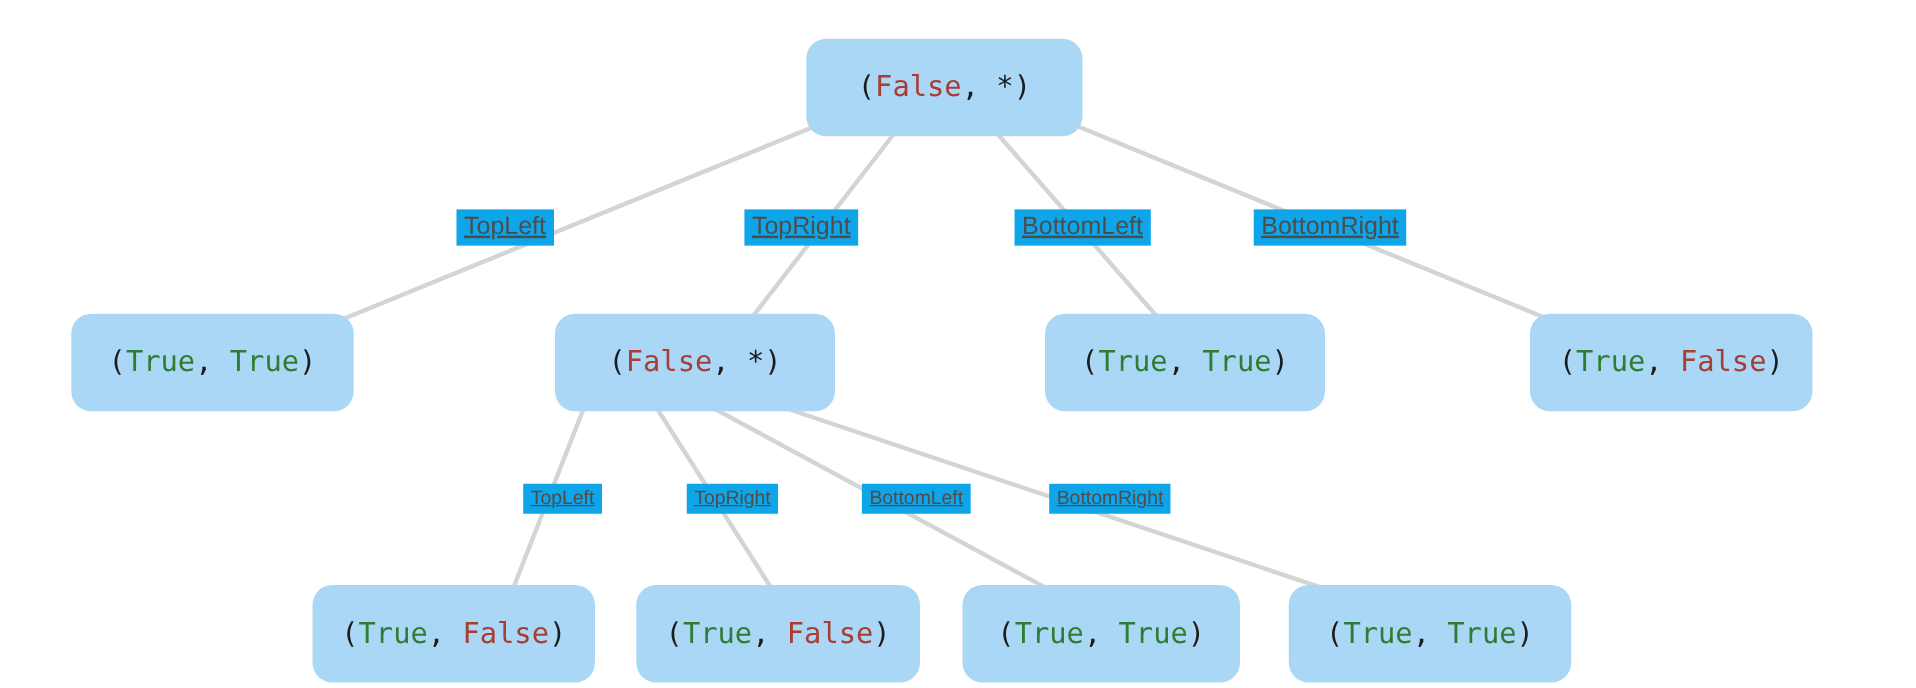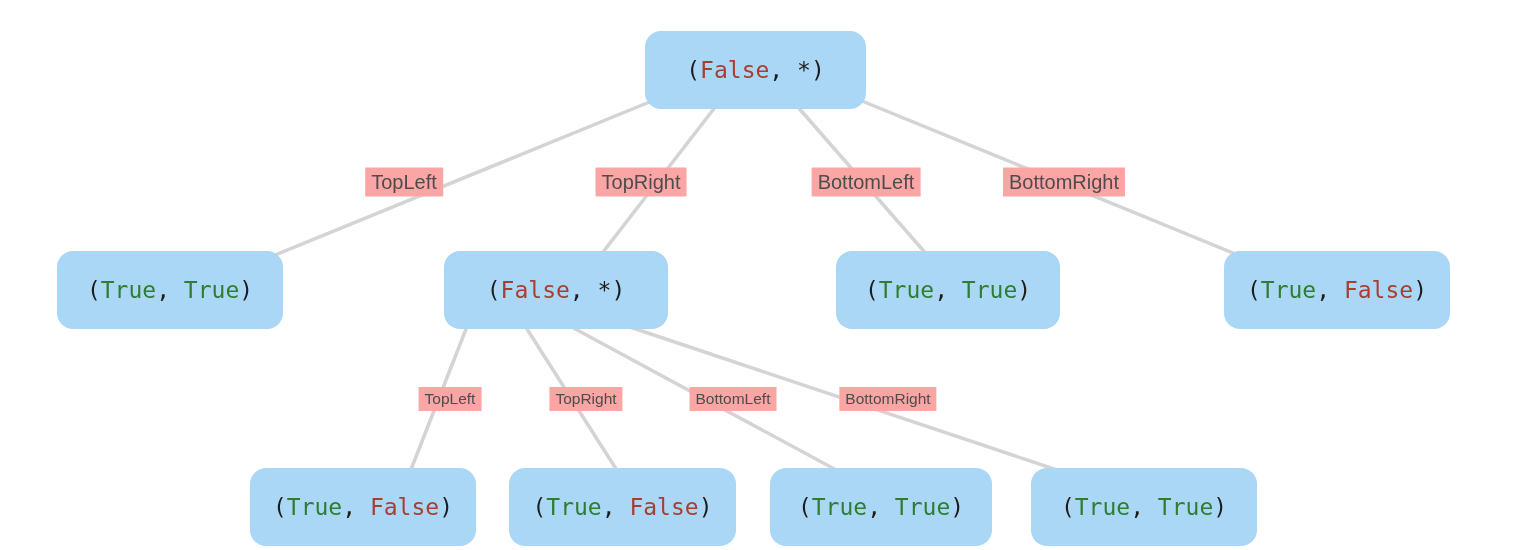--- a/index.html
+++ b/index.html
@@ -16,25 +16,26 @@
     left: 0; top: 0;
     z-index: 0;
   }
   svg.edges line {
     stroke-width: 3.5;
     stroke-linecap: round;
   }
   .edge-label {
     position: absolute;
     transform: translate(-50%, -50%);
-    background: #fca5a5;
+    background: #0ea5e9;
     padding: 3px 6px;
     white-space: nowrap;
     z-index: 1;
     color: #4d4d4d;
+    text-decoration: underline;
   }
   .edge-label.lvl1 { font-size: 20px; }
   .edge-label.lvl2 { font-size: 15.5px; }
   .node {
     position: absolute;
     height: 78px;
     border-radius: 16px;
     display: flex;
     align-items: center;
     justify-content: center;

